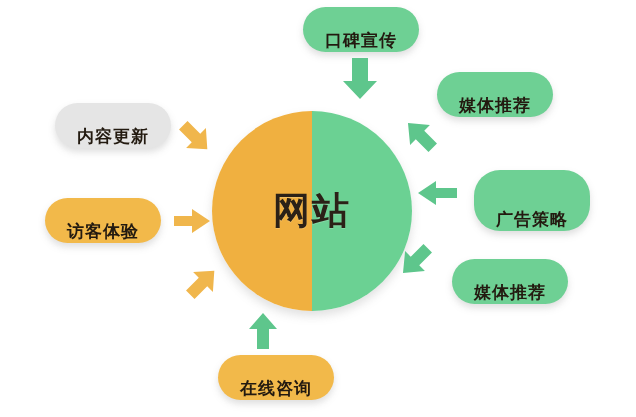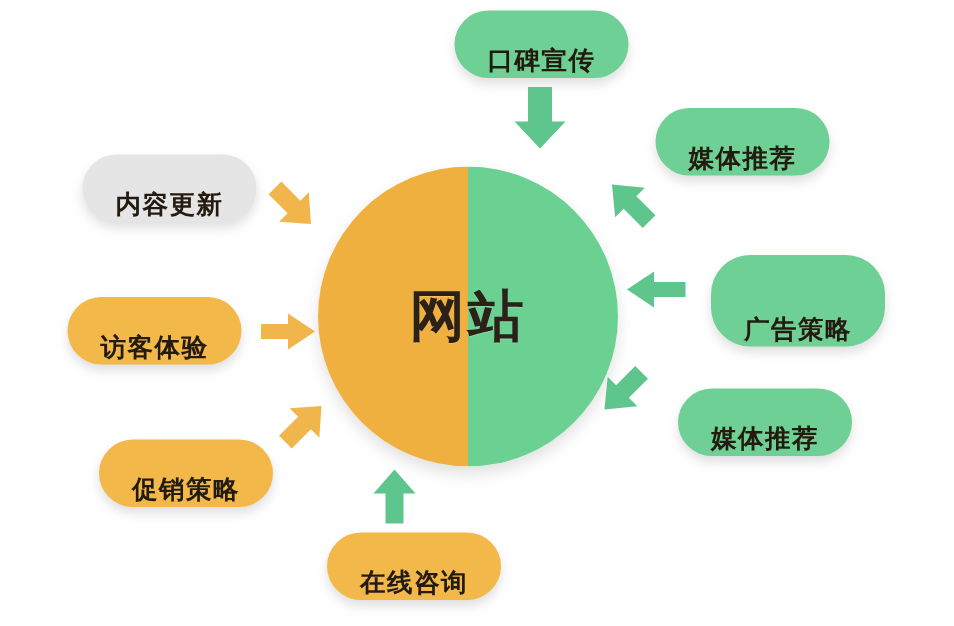--- a/index.html
+++ b/index.html
@@ -110,23 +110,20 @@
   </div>
 
   <div class="pill orange pill-content-update" style="background: #e5e5e5;">
     <span>内容更新</span>
   </div>
 
   <div class="pill orange pill-visitor-exp" style="background: rgb(242, 185, 74); font-family: Liberation Serif, serif;">
     <span>访客体验</span>
   </div>
 
-  <div class="pill orange pill-promo-strategy" style="background: rgb(242, 185, 74);">
-    <span>促销策略</span>
-  </div>
 
   <div class="pill orange pill-online-consult" style="background: rgb(242, 185, 74);">
     <span>在线咨询</span>
   </div>
 
   <div class="pill green pill-word-of-mouth" style="background: rgb(110, 208, 148);">
     <span>口碑宣传</span>
   </div>
 
   <div class="pill green pill-rank-opt" style="background: rgb(110, 208, 148);">

